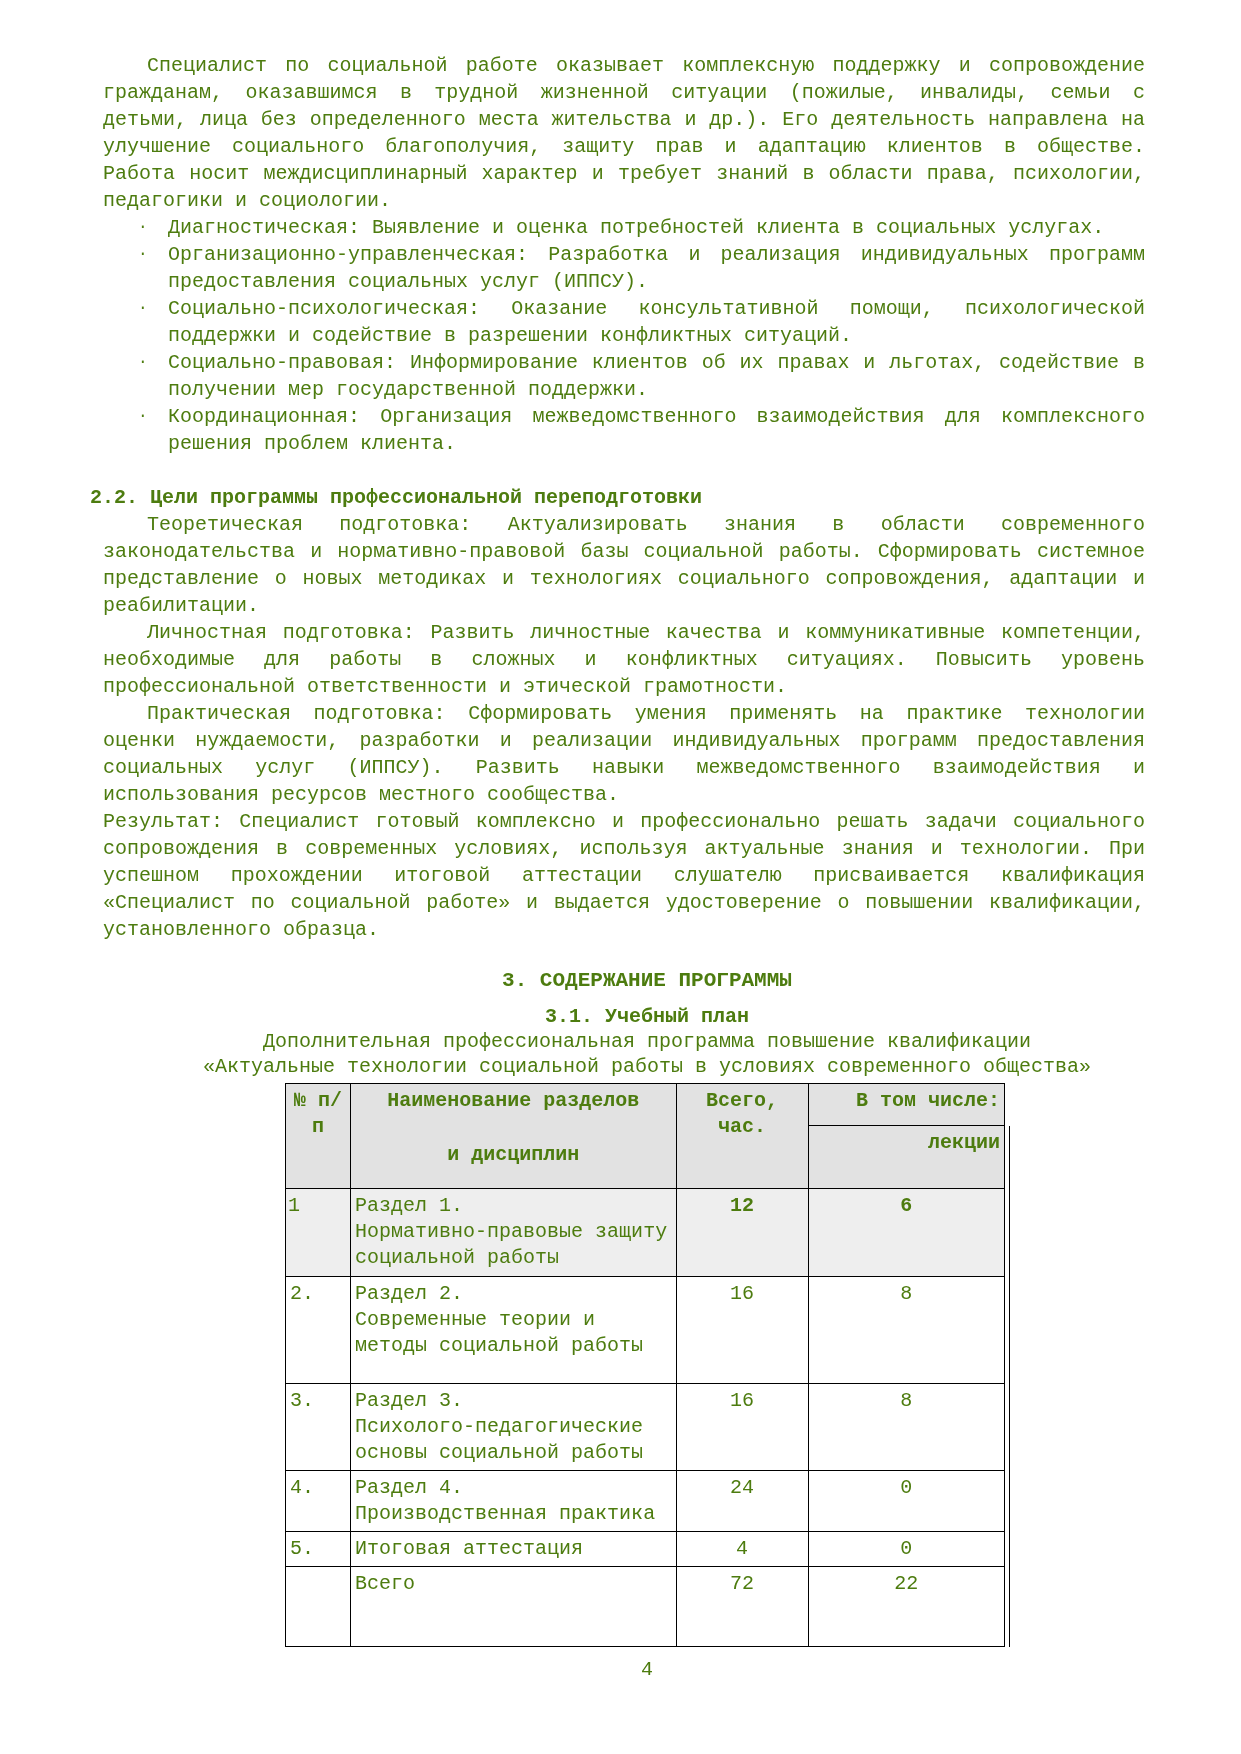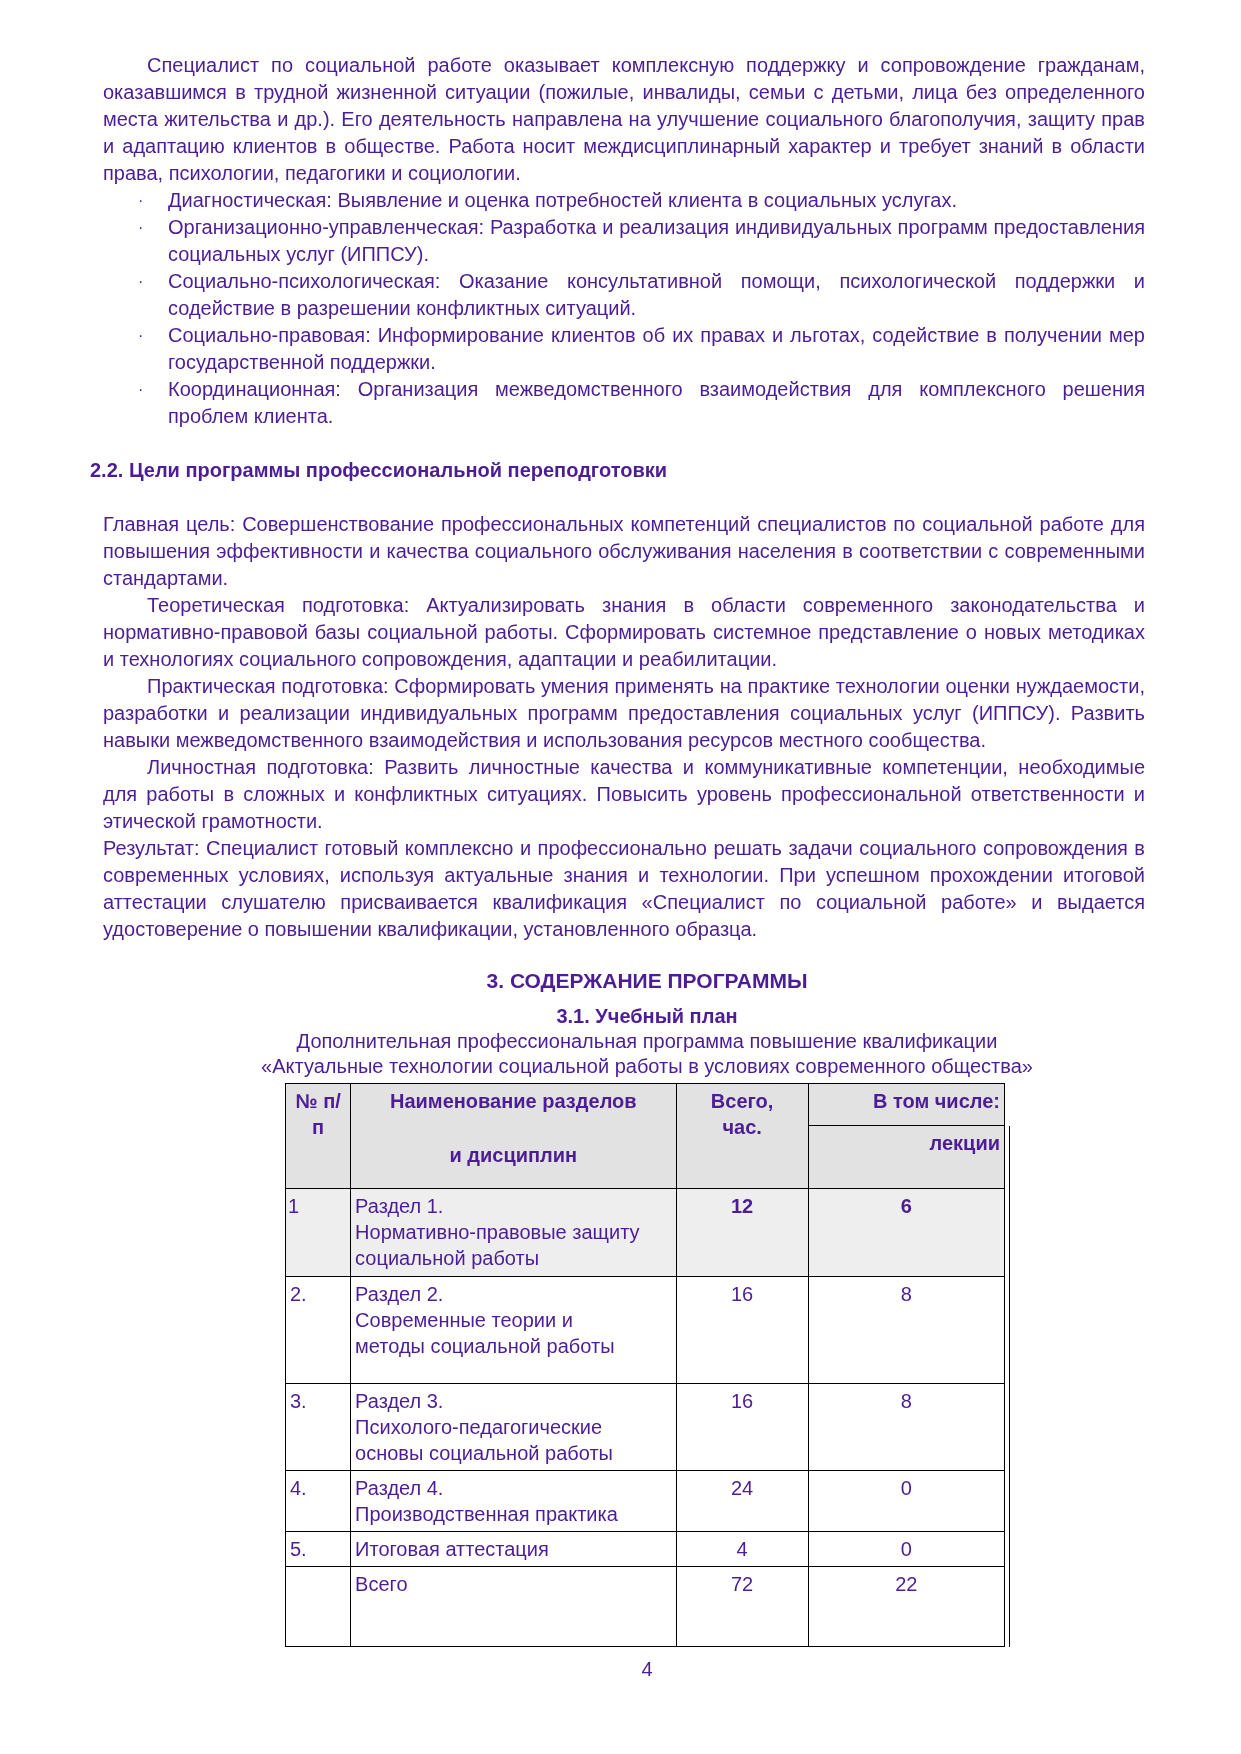--- a/index.html
+++ b/index.html
@@ -1,21 +1,21 @@
 <!DOCTYPE html>
 <html lang="ru"><head>
 <meta charset="utf-8">
 <style>
   html,body{margin:0;padding:0;background:#ffffff;}
   .page{
     position:relative;
     width:1241px;height:1754px;
     background:#ffffff;
-    color:#4c1d95;
-    font-family:Liberation Sans, sans-serif;
+    color:#4d7c0f;
+    font-family:Liberation Mono, monospace;
     overflow:hidden;
   }
   .content{
     position:absolute;left:0;top:0;right:0;
     padding:52px 96px 0 103px;
     font-size:20px;line-height:27px;
     text-align:justify;
   }
   p{margin:0;}
   .indent{text-indent:44px;}
@@ -116,24 +116,23 @@
         <span>Социально-правовая: Информирование клиентов об их правах и льготах, содействие в получении мер государственной поддержки.</span>
       </div>
       <div class="bullet-item">
         <span class="bullet-marker">·</span>
         <span>Координационная: Организация межведомственного взаимодействия для комплексного решения проблем клиента.</span>
       </div>
     </div>
 
     <div class="doc-heading h22">2.2. Цели программы профессиональной переподготовки</div>
 
-    <p class="goal-first">Главная цель: Совершенствование профессиональных компетенций специалистов по социальной работе для повышения эффективности и качества социального обслуживания населения в соответствии с современными стандартами.</p>
     <p class="indent">Теоретическая подготовка: Актуализировать знания в области современного законодательства и нормативно-правовой базы социальной работы. Сформировать системное представление о новых методиках и технологиях социального сопровождения, адаптации и реабилитации.</p>
+    <p class="indent">Личностная подготовка: Развить личностные качества и коммуникативные компетенции, необходимые для работы в сложных и конфликтных ситуациях. Повысить уровень профессиональной ответственности и этической грамотности.</p>
     <p class="indent">Практическая подготовка: Сформировать умения применять на практике технологии оценки нуждаемости, разработки и реализации индивидуальных программ предоставления социальных услуг (ИППСУ). Развить навыки межведомственного взаимодействия и использования ресурсов местного сообщества.</p>
-    <p class="indent">Личностная подготовка: Развить личностные качества и коммуникативные компетенции, необходимые для работы в сложных и конфликтных ситуациях. Повысить уровень профессиональной ответственности и этической грамотности.</p>
     <p>Результат: Специалист готовый комплексно и профессионально решать задачи социального сопровождения в современных условиях, используя актуальные знания и технологии. При успешном прохождении итоговой аттестации слушателю присваивается квалификация «Специалист по социальной работе» и выдается удостоверение о повышении квалификации, установленного образца.</p>
 
     <div class="center-block">
       <div class="h3">3. СОДЕРЖАНИЕ ПРОГРАММЫ</div>
       <div class="h31">3.1. Учебный план</div>
       <div class="prog-line">Дополнительная профессиональная программа повышение квалификации</div>
       <div class="prog-line">«Актуальные технологии социальной работы в условиях современного общества»</div>
     </div>
 
     <div class="table-wrap">

